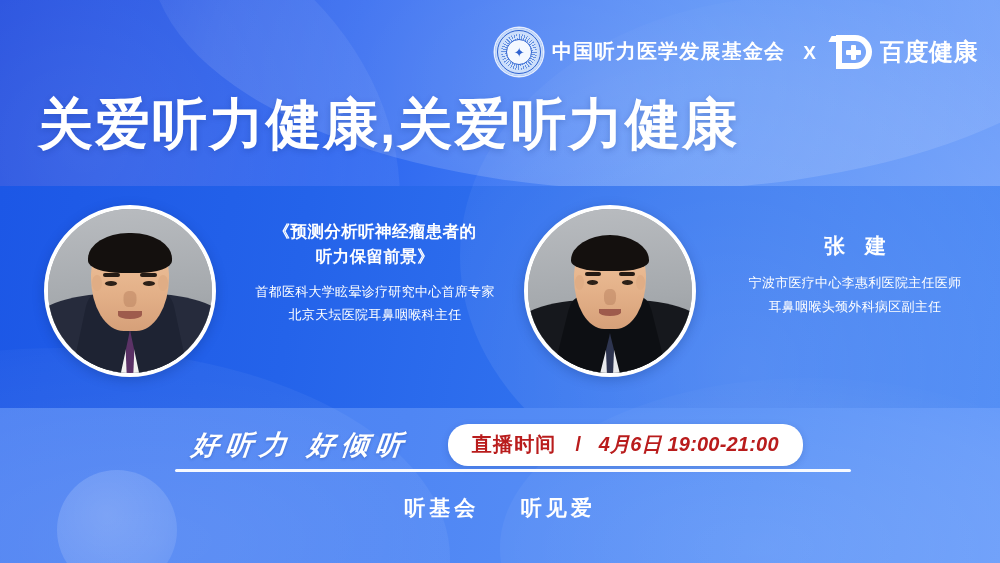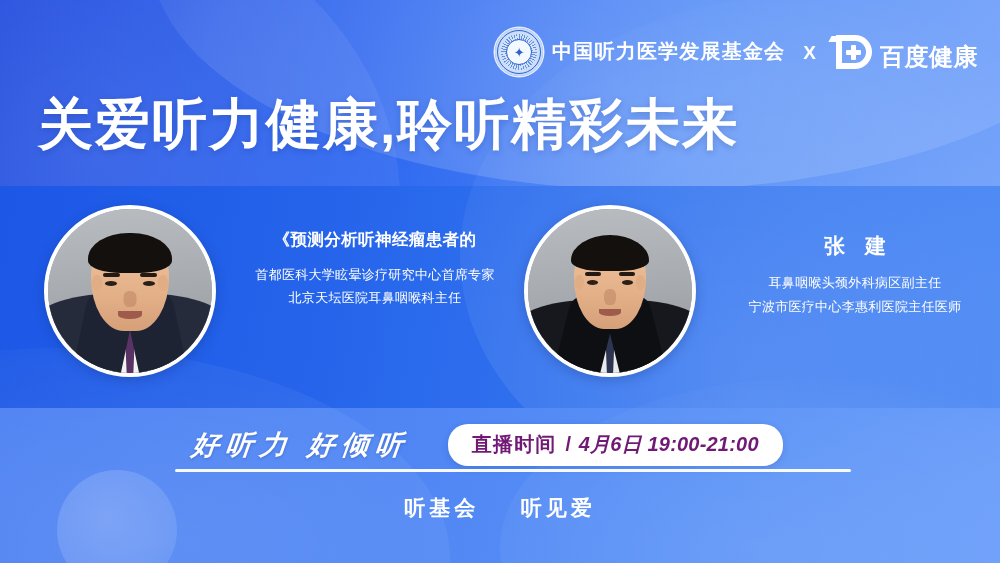--- a/index.html
+++ b/index.html
@@ -89,21 +89,21 @@
     line-height:1.08;white-space:nowrap;
   }
   .adfc-en{
     font-size:9.5px;font-weight:bold;color:#ffffff;letter-spacing:.15px;
     line-height:1.1;white-space:nowrap;
   }
   .x-mark{
     font-size:19px;font-weight:bold;color:#ffffff;line-height:1;
     padding:0 2px;
   }
-  .baidu-logo{display:flex;align-items:flex-end;gap:8px;}
+  .baidu-logo{display:flex;align-items:center;gap:8px;}
   .baidu-mark{
     position:relative;width:38px;height:34px;flex:0 0 auto;
   }
   .baidu-mark .dshape{
     position:absolute;left:4px;top:0;width:34px;height:34px;
     border:6px solid #ffffff;
     border-radius:0 17px 17px 0;
     border-left:none;
     background:transparent;
   }
@@ -168,21 +168,20 @@
            background:rgba(180,125,90,.45);border-radius:40%;}
   .pf-mouth{position:absolute;left:50%;transform:translateX(-50%);
             background:#9e5b4c;border-radius:0 0 60% 60%;}
 
   .speaker-info{padding-top:14px;}
   .speaker-1 .speaker-info{width:290px;margin-left:14px;text-align:center;}
   .speaker-2 .speaker-info{width:290px;margin-left:14px;text-align:center;}
   .talk-title{
     font-size:16.5px;font-weight:bold;color:#ffffff;line-height:1.5;
     letter-spacing:.4px;
-    margin-top:8px;
   }
   .talk-title .l2{display:block;}
   .speaker-name{
     font-size:21px;font-weight:bold;color:#ffffff;letter-spacing:7px;
     margin-top:13px;text-indent:7px;
   }
   .speaker-role{
     font-size:13px;color:#ffffff;line-height:1.82;margin-top:11px;
     letter-spacing:.3px;font-weight:500;
   }
@@ -198,24 +197,24 @@
     letter-spacing:7px;font-style:italic;
     transform:skewX(-6deg);
     white-space:nowrap;
     text-shadow:0 1px 3px rgba(20,50,130,.30);
     margin-left:17px;
   }
   .time-pill{
     margin-left:38px;
     background:#ffffff;border-radius:20px;
     padding:7px 24px 8px;
-    font-size:20px;font-weight:bold;color:#701a75;
+    font-size:20px;font-weight:bold;color:#b91c1c;
     white-space:nowrap;letter-spacing:.6px;
     box-shadow:0 2px 7px rgba(15,45,120,.18);
-    display:flex;align-items:baseline;gap:0;
+    display:flex;align-items:baseline;gap:10px;
   }
   .time-pill .tp-label{letter-spacing:1.2px;}
   .time-pill .tp-sep{padding:0 7px 0 9px;font-weight:bold;}
   .time-pill .tp-value{letter-spacing:.2px;font-style:italic;}
   .slogan-underline{
     position:absolute;left:175px;top:469px;width:676px;height:3px;
     background:#ffffff;border-radius:2px;opacity:.95;
   }
 
   
@@ -266,21 +265,21 @@
         <div class="dshape"></div>
         <div class="stem"></div>
         <div class="tail"></div>
         <div class="cross-h"></div>
         <div class="cross-v"></div>
       </div>
       <div class="baidu-text">百度健康</div>
     </div>
   </div>
 
-  <div class="main-title">关爱听力健康,聆听精彩未来</div>
+  <div class="main-title">关爱听力健康,关爱听力健康</div>
 
   <div class="speaker speaker-1">
     <div class="portrait">
       <div class="pbg"></div>
       <div class="pf-body" style="bottom:-6px;width:190px;height:86px;background:#262b3c;"></div>
       <div class="pf-shirt" style="bottom:-6px;width:62px;height:78px;"></div>
       <div class="pf-tie" style="bottom:-6px;width:26px;height:74px;background:#5b3266;"></div>
       <div class="pf-lapelL" style="left:32px;bottom:-6px;width:48px;height:84px;background:#1e2333;transform:rotate(12deg);border-radius:20% 40% 0 0;"></div>
       <div class="pf-lapelR" style="right:32px;bottom:-6px;width:48px;height:84px;background:#1e2333;transform:rotate(-12deg);border-radius:40% 20% 0 0;"></div>
       <div class="pf-neck" style="bottom:68px;width:44px;height:30px;"></div>
@@ -291,20 +290,21 @@
       <div class="pf-browL" style="left:55px;top:64px;width:17px;height:3.5px;"></div>
       <div class="pf-browR" style="right:55px;top:64px;width:17px;height:3.5px;"></div>
       <div class="pf-eyeL" style="left:57px;top:72px;width:12px;height:5px;"></div>
       <div class="pf-eyeR" style="right:57px;top:72px;width:12px;height:5px;"></div>
       <div class="pf-nose" style="top:82px;width:13px;height:16px;"></div>
       <div class="pf-mouth" style="top:102px;width:24px;height:8px;"></div>
     </div>
     <div class="speaker-info">
       <div class="talk-title">
         <span>《预测分析听神经瘤患者的</span>
+        <span class="l2">听力保留前景》</span>
       </div>
       <div class="speaker-role">
         <div>首都医科大学眩晕诊疗研究中心首席专家</div>
         <div>北京天坛医院耳鼻咽喉科主任</div>
       </div>
     </div>
   </div>
 
   <div class="speaker speaker-2">
     <div class="portrait">
@@ -322,22 +322,22 @@
       <div class="pf-browL" style="left:57px;top:63px;width:16px;height:3.5px;"></div>
       <div class="pf-browR" style="right:57px;top:63px;width:16px;height:3.5px;"></div>
       <div class="pf-eyeL" style="left:59px;top:71px;width:11px;height:5px;"></div>
       <div class="pf-eyeR" style="right:59px;top:71px;width:11px;height:5px;"></div>
       <div class="pf-nose" style="top:80px;width:12px;height:16px;"></div>
       <div class="pf-mouth" style="top:100px;width:22px;height:7px;"></div>
     </div>
     <div class="speaker-info">
       <div class="speaker-name">张 建</div>
       <div class="speaker-role">
+        <div>宁波市医疗中心李惠利医院主任医师</div>
         <div>耳鼻咽喉头颈外科病区副主任</div>
-        <div>宁波市医疗中心李惠利医院主任医师</div>
       </div>
     </div>
   </div>
 
   <div class="slogan-row">
     <div class="slogan">好听力 好倾听</div>
     <div class="time-pill">
       <span class="tp-label">直播时间</span>
       <span class="tp-sep">/</span>
       <span class="tp-value">4月6日 19:00-21:00</span>

